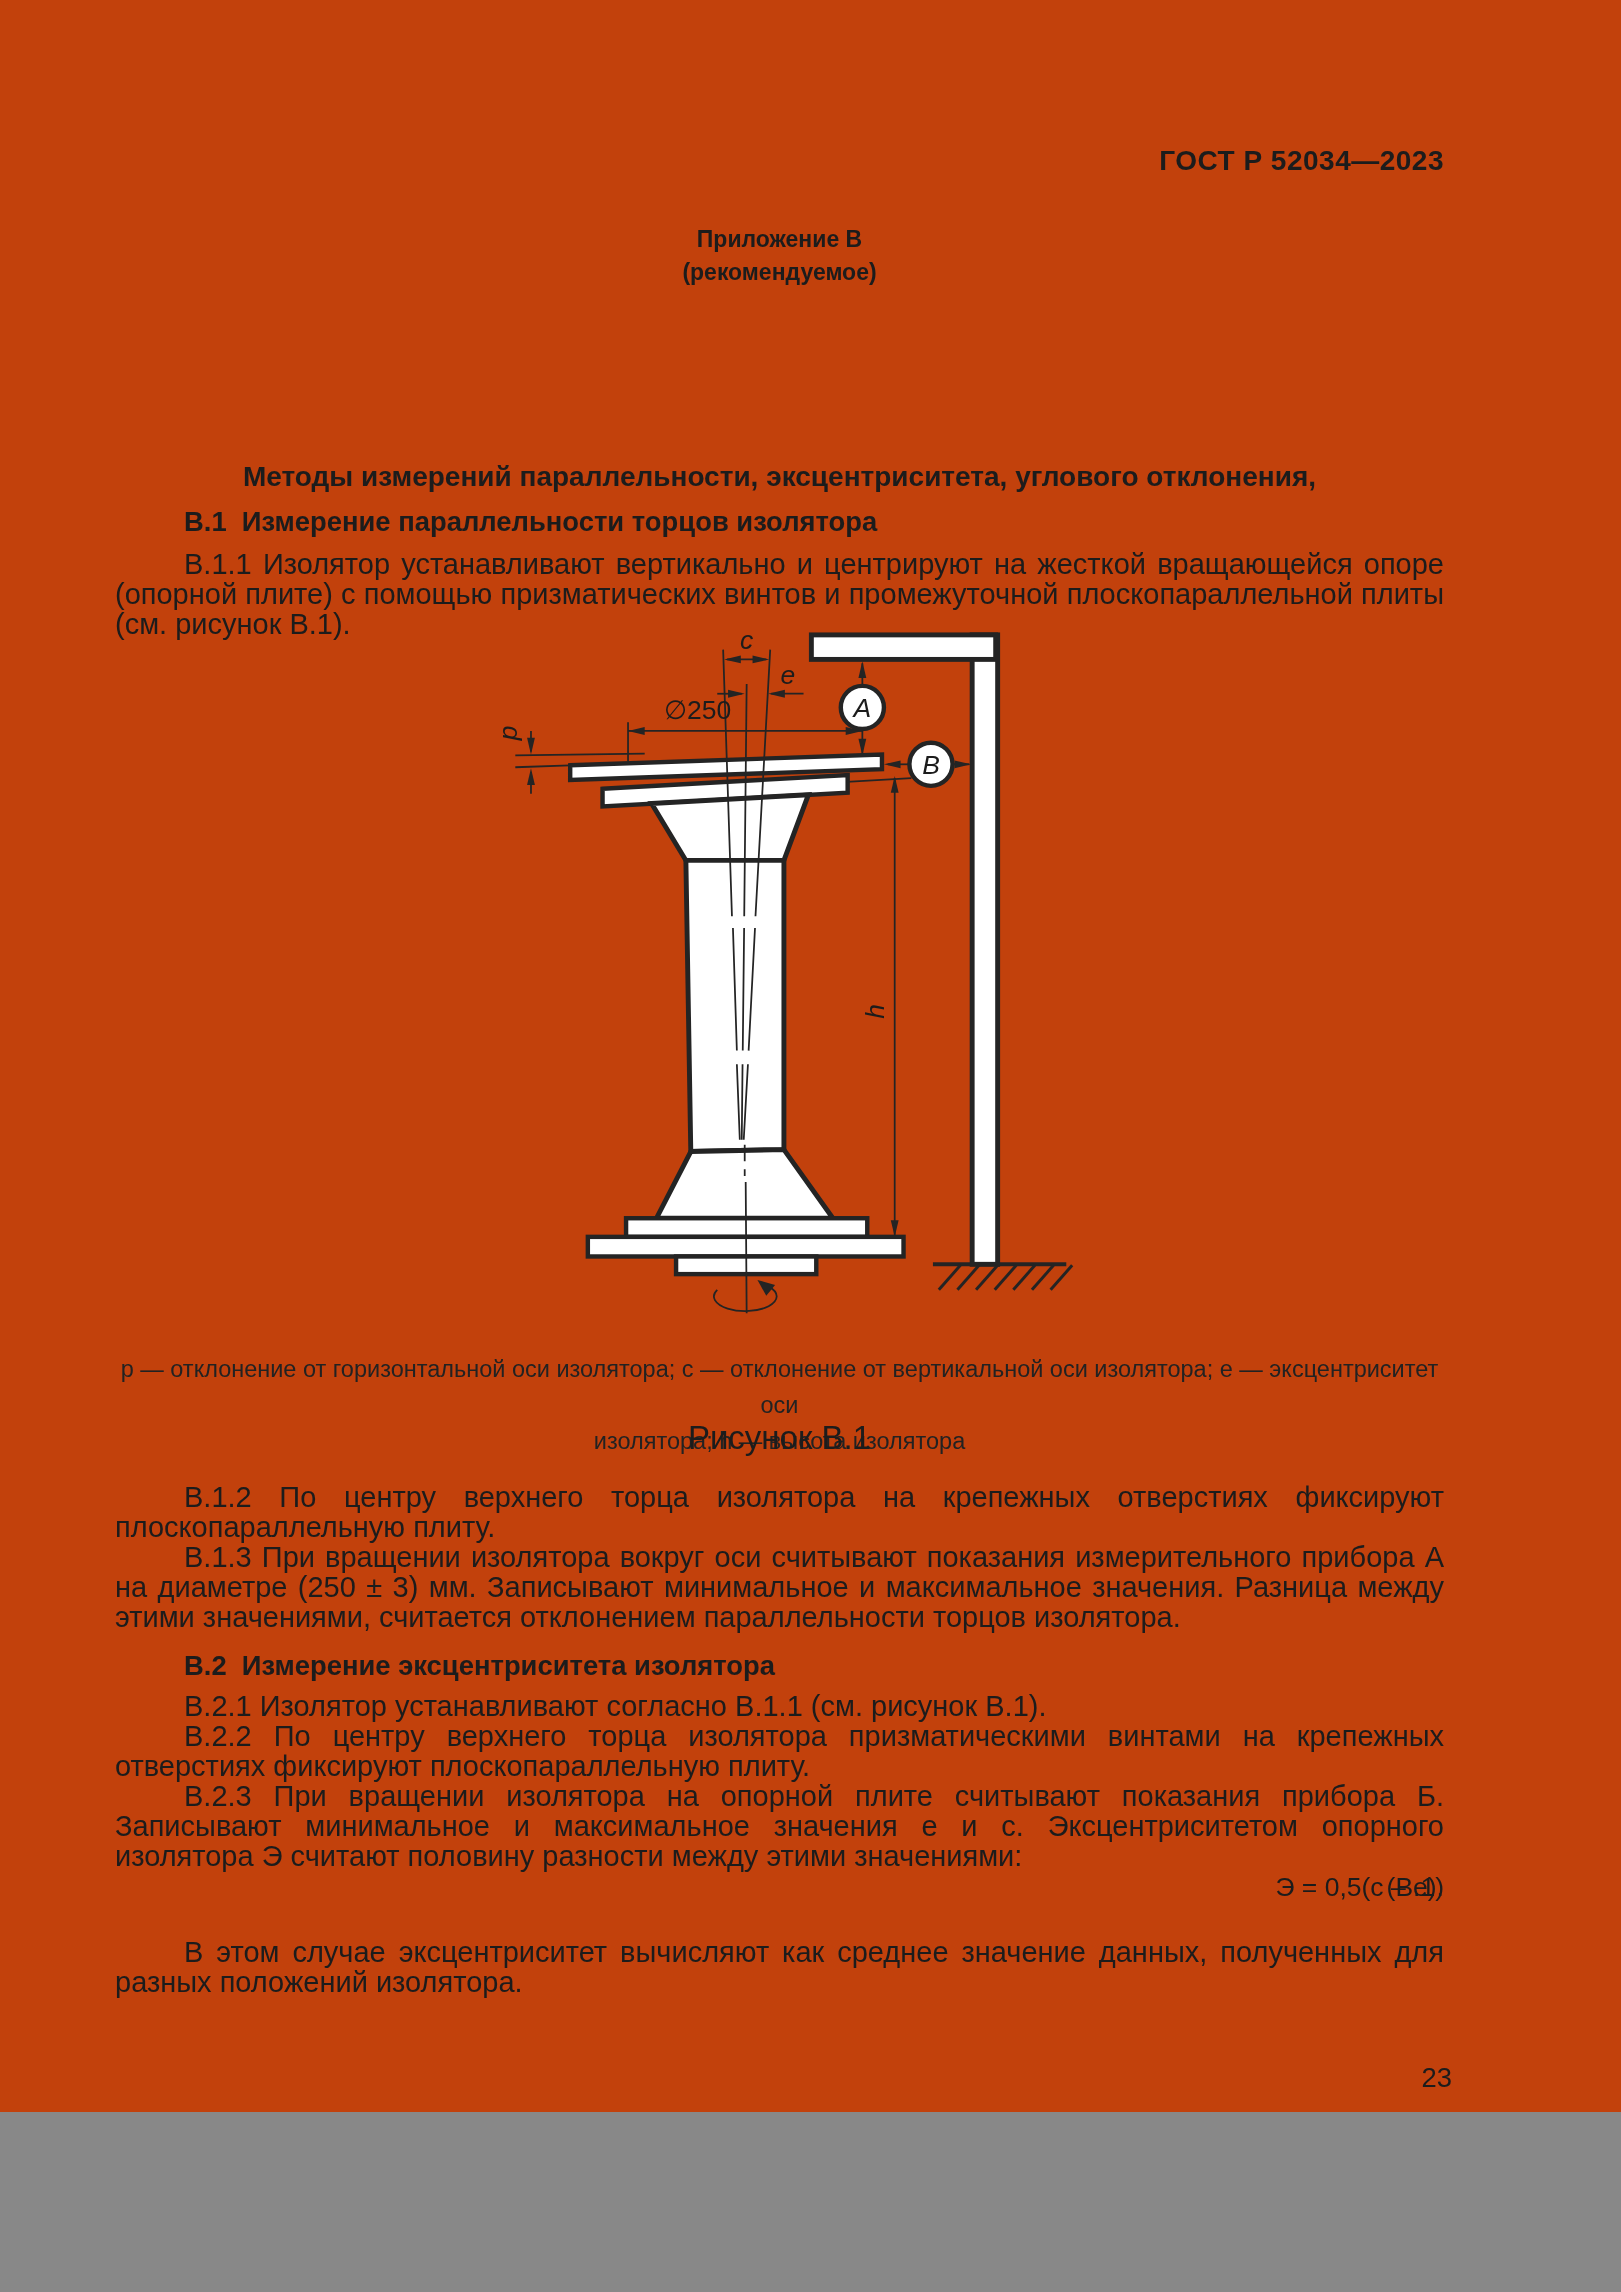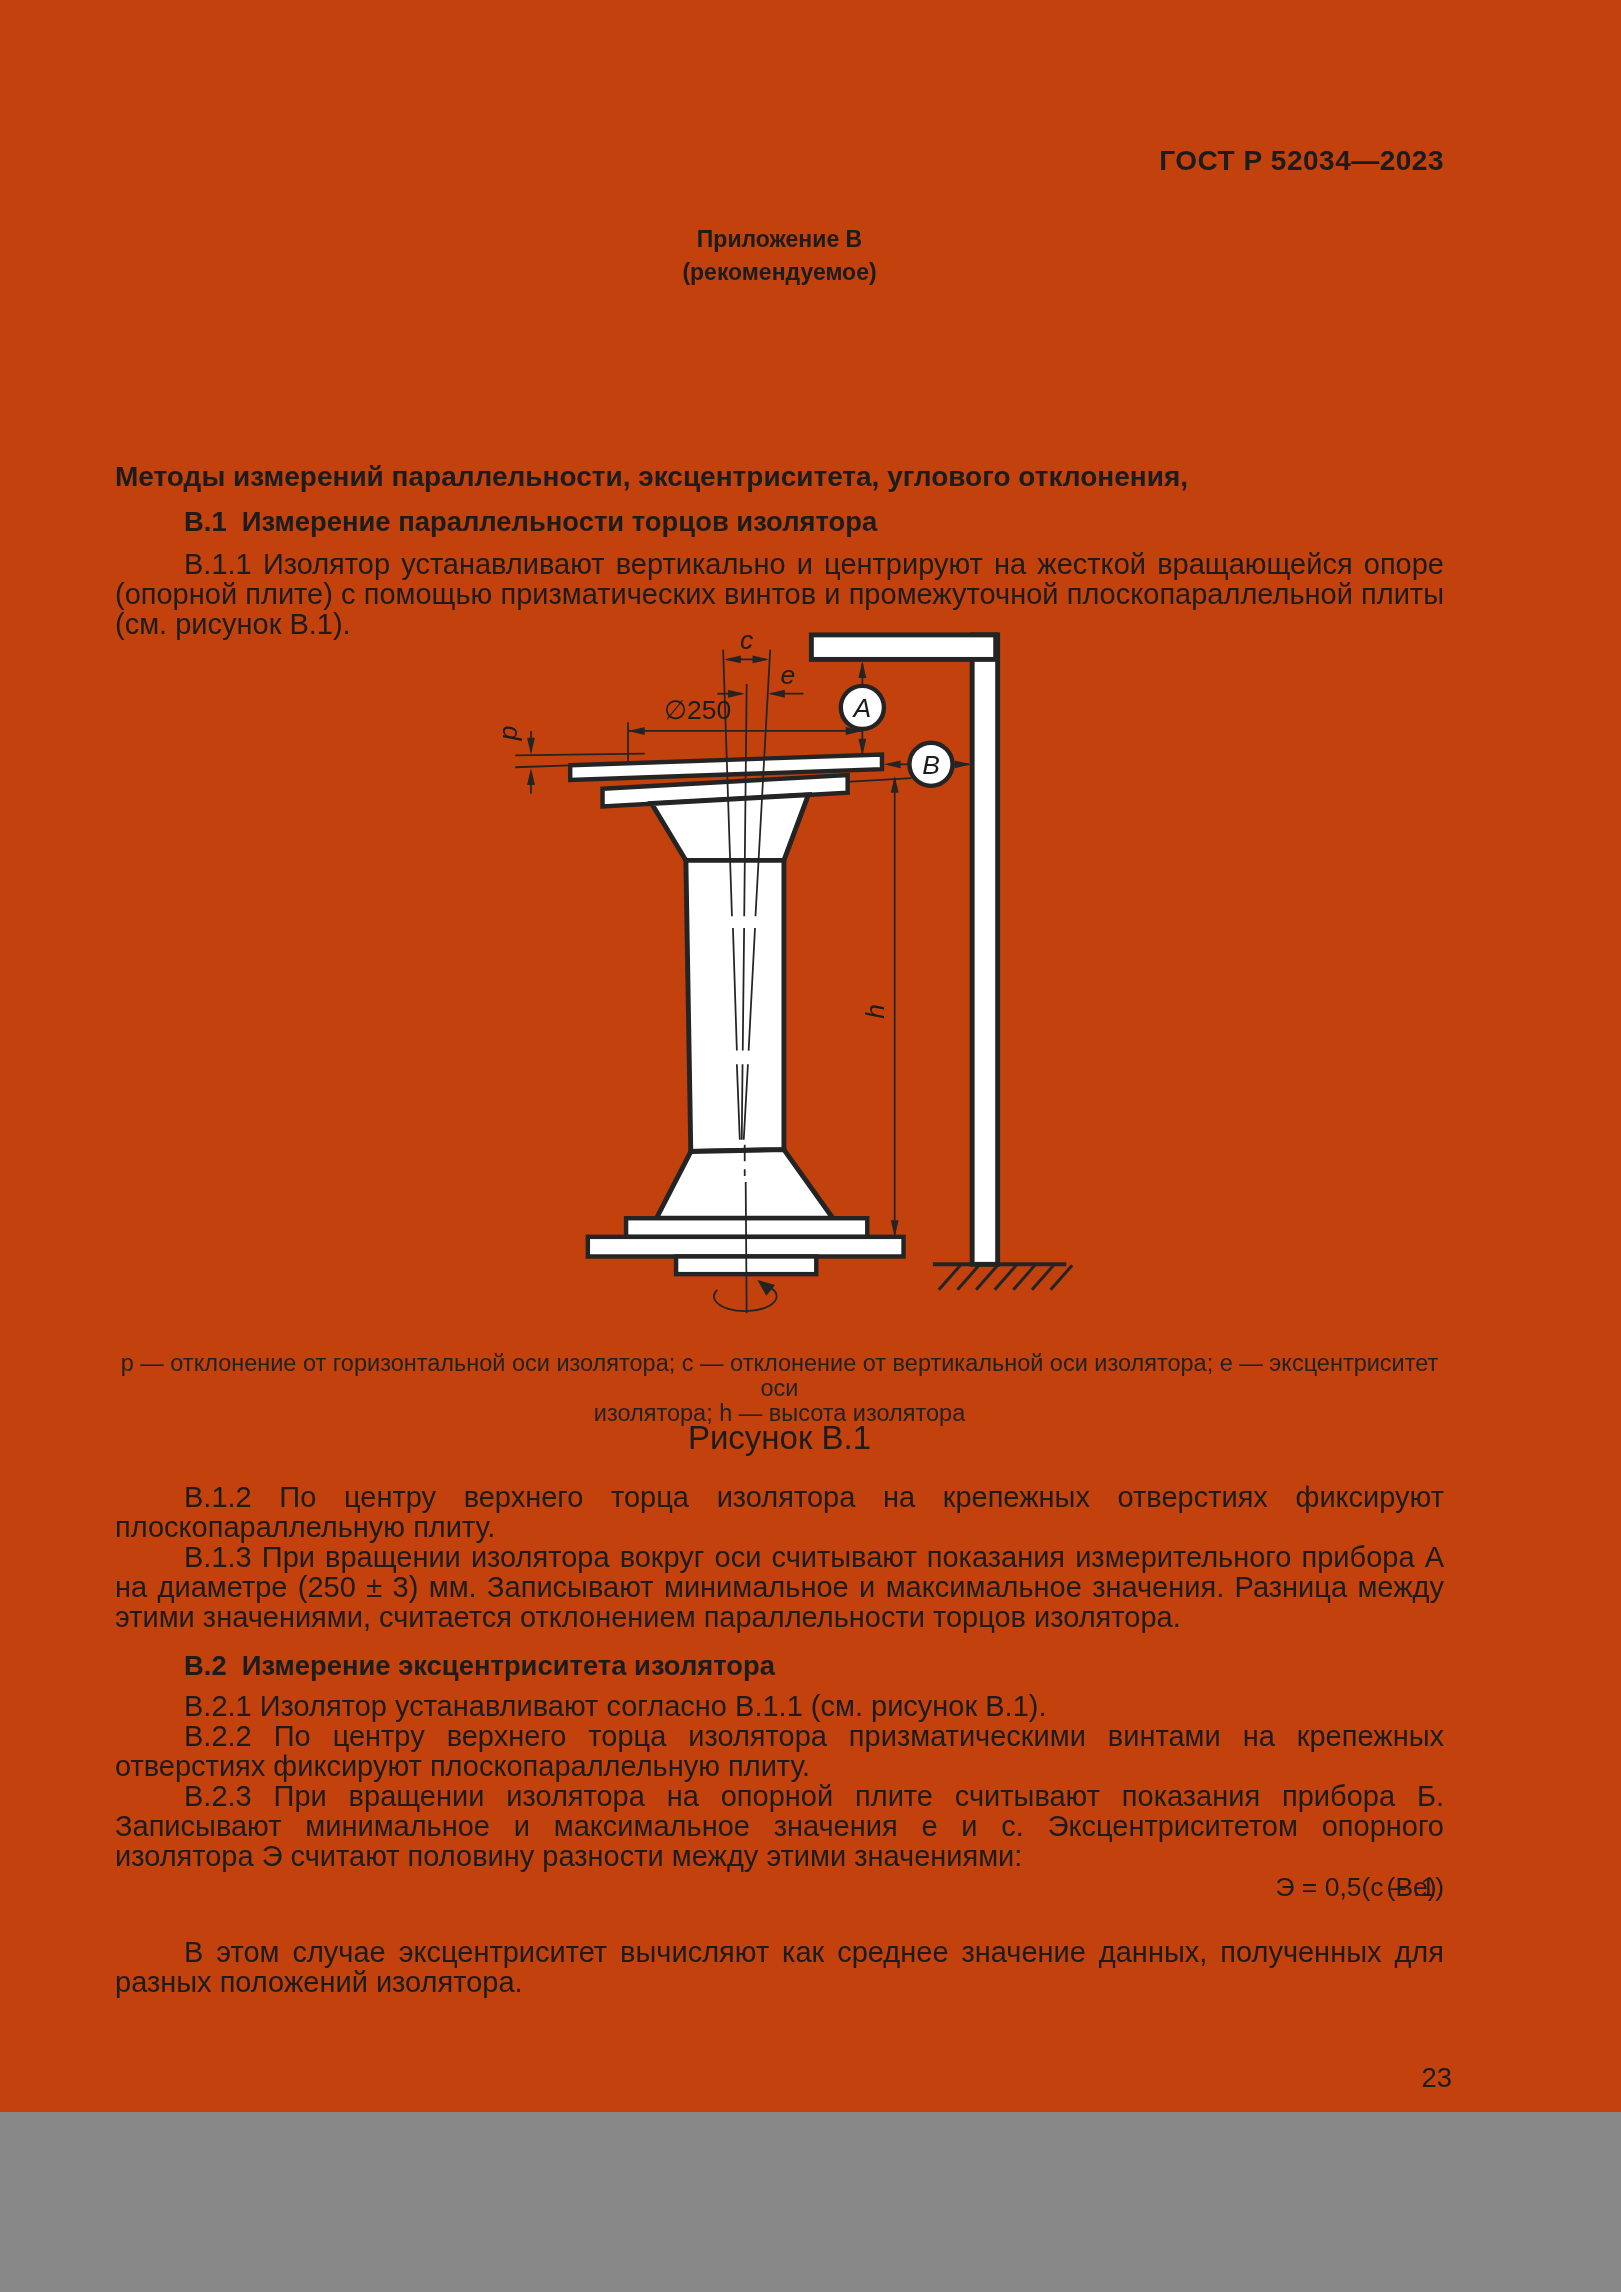--- a/index.html
+++ b/index.html
@@ -15,37 +15,37 @@
   .gost-header{
     top:145px;right:177px;
     font-size:28px;font-weight:bold;letter-spacing:0.5px;
   }
   .appendix{
     top:223px;left:115px;width:1329px;
     text-align:center;font-size:23px;font-weight:bold;line-height:33px;
   }
   .main-title{
     top:392px;left:115px;width:1329px;
-    text-align:left;font-size:28px;font-weight:bold;line-height:34px;
+    text-align:center;font-size:28px;font-weight:bold;line-height:34px;
     white-space:pre-wrap;
   }
   .sec-heading{
     font-size:27.4px;font-weight:bold;
     text-indent:69px;white-space:pre-wrap;
   }
   .b1-heading{ top:506px;left:115px;width:1329px; }
   .para{
     font-size:29px;line-height:30px;text-align:justify;text-indent:69px;
     margin:0;
   }
   .b11{ top:549px;left:115px;width:1329px; }
   .figure-svg{ top:627px;left:480px; }
   .fig-caption{
     top:1351px;left:115px;width:1329px;
-    text-align:center;font-size:23.5px;line-height:25px;color:#222;
+    text-align:center;font-size:23.5px;line-height:36px;color:#222;
   }
   .fig-label{
     top:1419px;left:115px;width:1329px;
     text-align:center;font-size:33px;
   }
   .text-block-2{ top:1482px;left:115px;width:1329px; }
   .text-block-2 .sec-heading{ margin:17.6px 0 9.8px 0; }
   .formula-row{
     top:1872px;left:115px;width:1329px;height:33px;
     font-size:26.5px;

